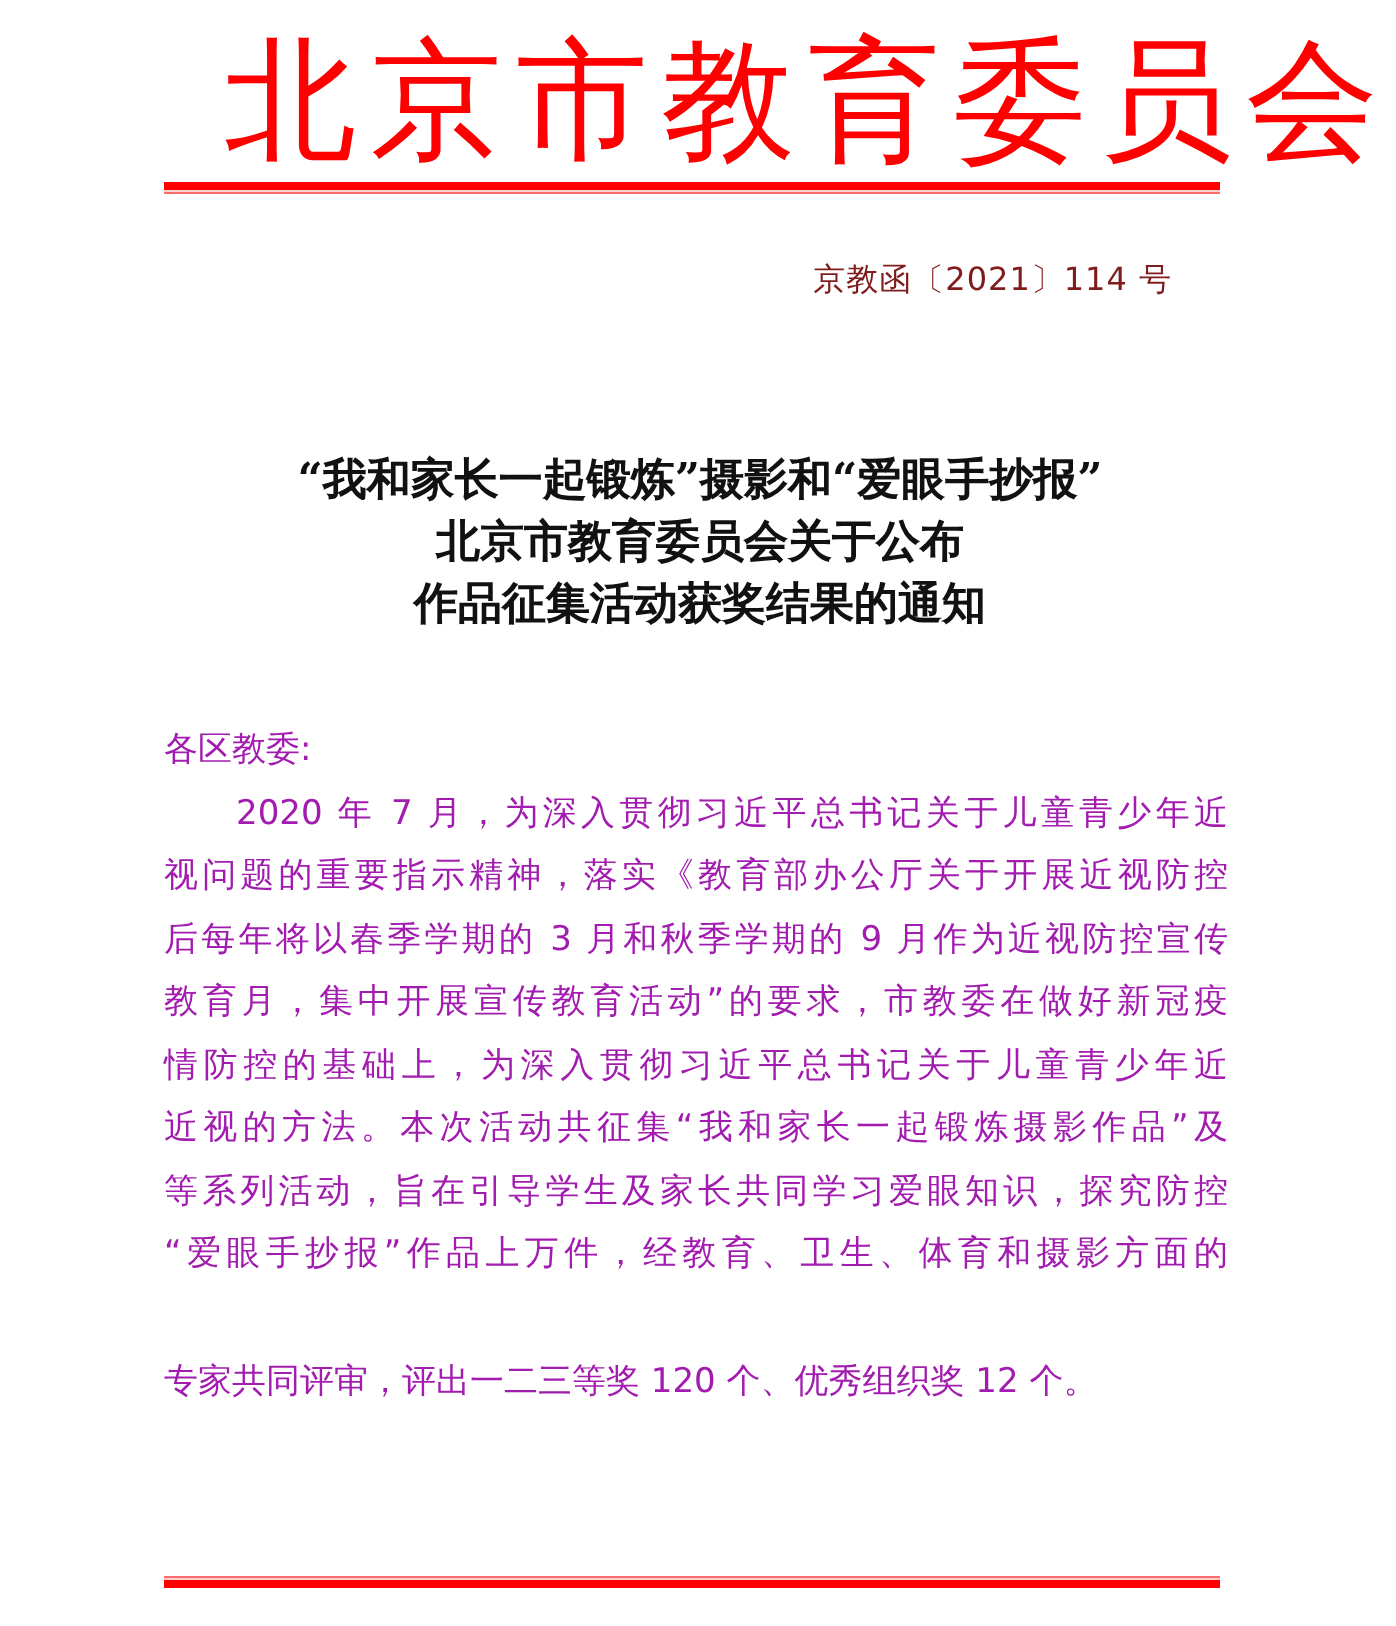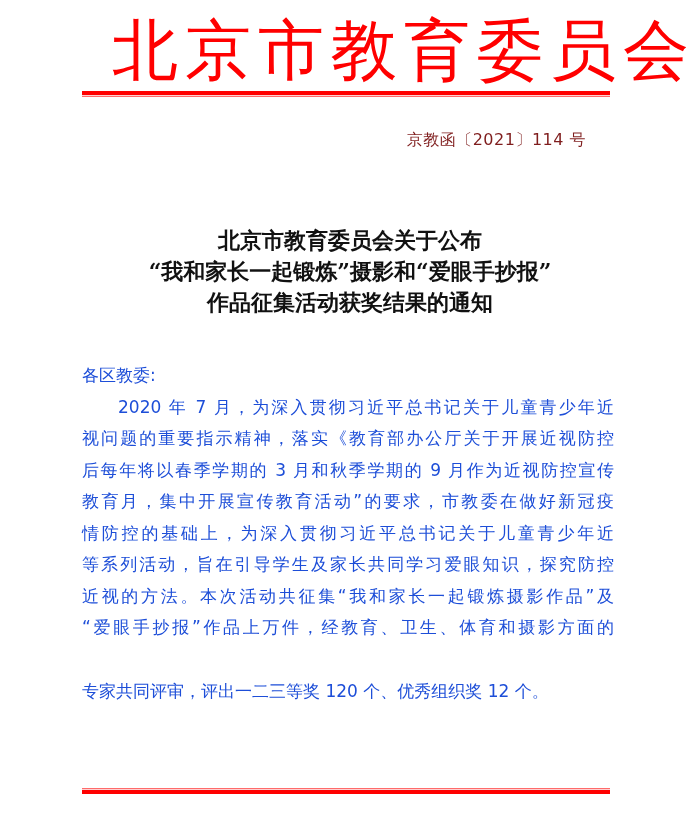--- a/index.html
+++ b/index.html
@@ -75,21 +75,21 @@
       white-space: nowrap;
     }
     .body-text {
       position: absolute;
       left: 82px;
       width: 532px;
       top: 360px;
       font-family: "DejaVu Sans", "Liberation Sans", sans-serif;
       font-size: 17px;
       line-height: 31.5px;
-      color: #1d4ed8;
+      color: #a21caf;
     }
     .body-text .line {
       white-space: nowrap;
       height: 31.5px;
       text-align: justify;
       text-align-last: justify;
     }
     .body-text .line.last {
       text-align-last: left;
       margin-top: 32px;
@@ -109,35 +109,35 @@
 
 <div class="rule rule-top">
   <div class="thick"></div>
   <div class="gap"></div>
   <div class="thin"></div>
 </div>
 
 <div class="doc-number">京教函〔2021〕114 号</div>
 
 <div class="title">
+  <div>“我和家长一起锻炼”摄影和“爱眼手抄报”</div>
   <div>北京市教育委员会关于公布</div>
-  <div>“我和家长一起锻炼”摄影和“爱眼手抄报”</div>
   <div>作品征集活动获奖结果的通知</div>
 </div>
 
 <div class="body-text">
   <div class="salutation">各区教委:</div>
   <div>
     <div class="line indent">2020 年 7 月，为深入贯彻习近平总书记关于儿童青少年近</div>
     <div class="line">视问题的重要指示精神，落实《教育部办公厅关于开展近视防控</div>
     <div class="line">后每年将以春季学期的 3 月和秋季学期的 9 月作为近视防控宣传</div>
     <div class="line">教育月，集中开展宣传教育活动”的要求，市教委在做好新冠疫</div>
     <div class="line">情防控的基础上，为深入贯彻习近平总书记关于儿童青少年近</div>
+    <div class="line">近视的方法。本次活动共征集“我和家长一起锻炼摄影作品”及</div>
     <div class="line">等系列活动，旨在引导学生及家长共同学习爱眼知识，探究防控</div>
-    <div class="line">近视的方法。本次活动共征集“我和家长一起锻炼摄影作品”及</div>
     <div class="line">“爱眼手抄报”作品上万件，经教育、卫生、体育和摄影方面的</div>
     <div class="line last">专家共同评审，评出一二三等奖 120 个、优秀组织奖 12 个。</div>
   </div>
 </div>
 
 <div class="rule rule-bottom">
   <div class="thin"></div>
   <div class="gap"></div>
   <div class="thick"></div>
 </div>

